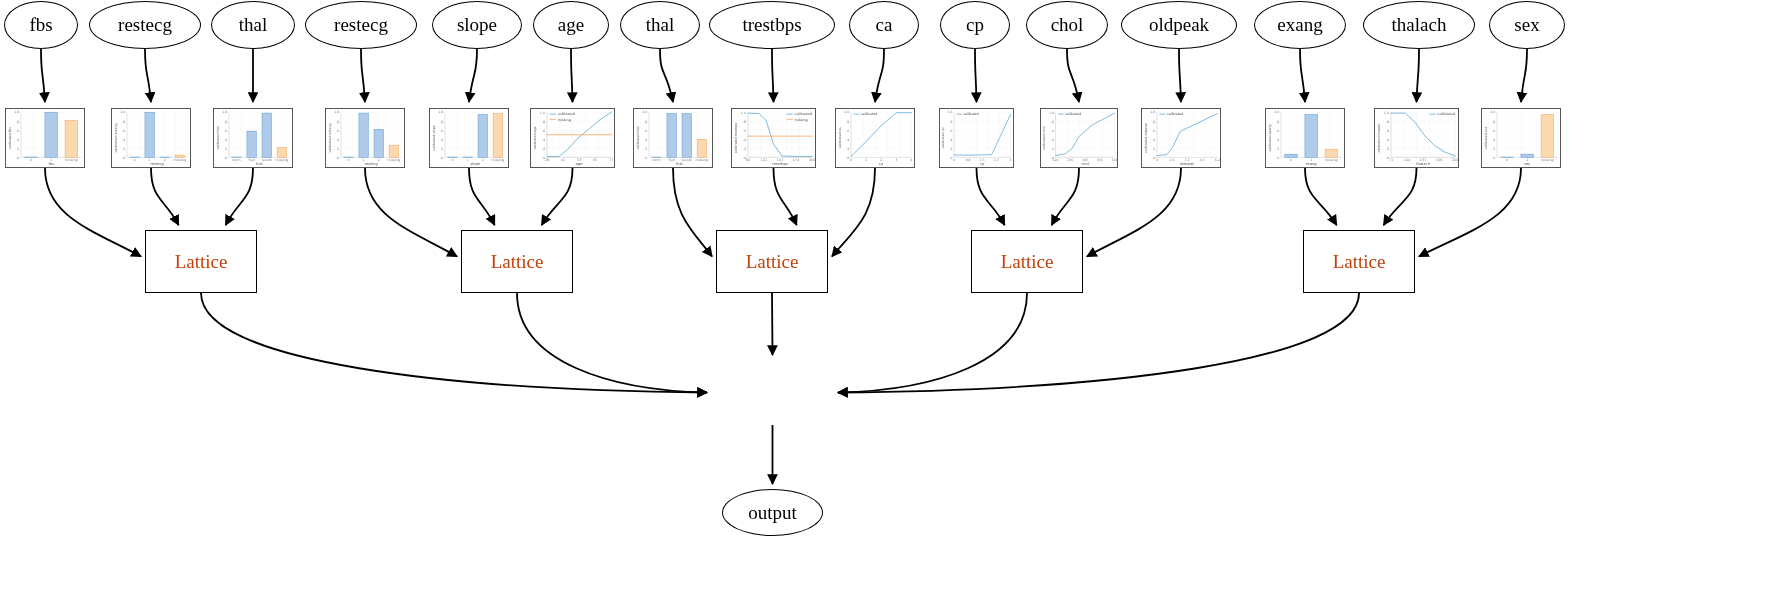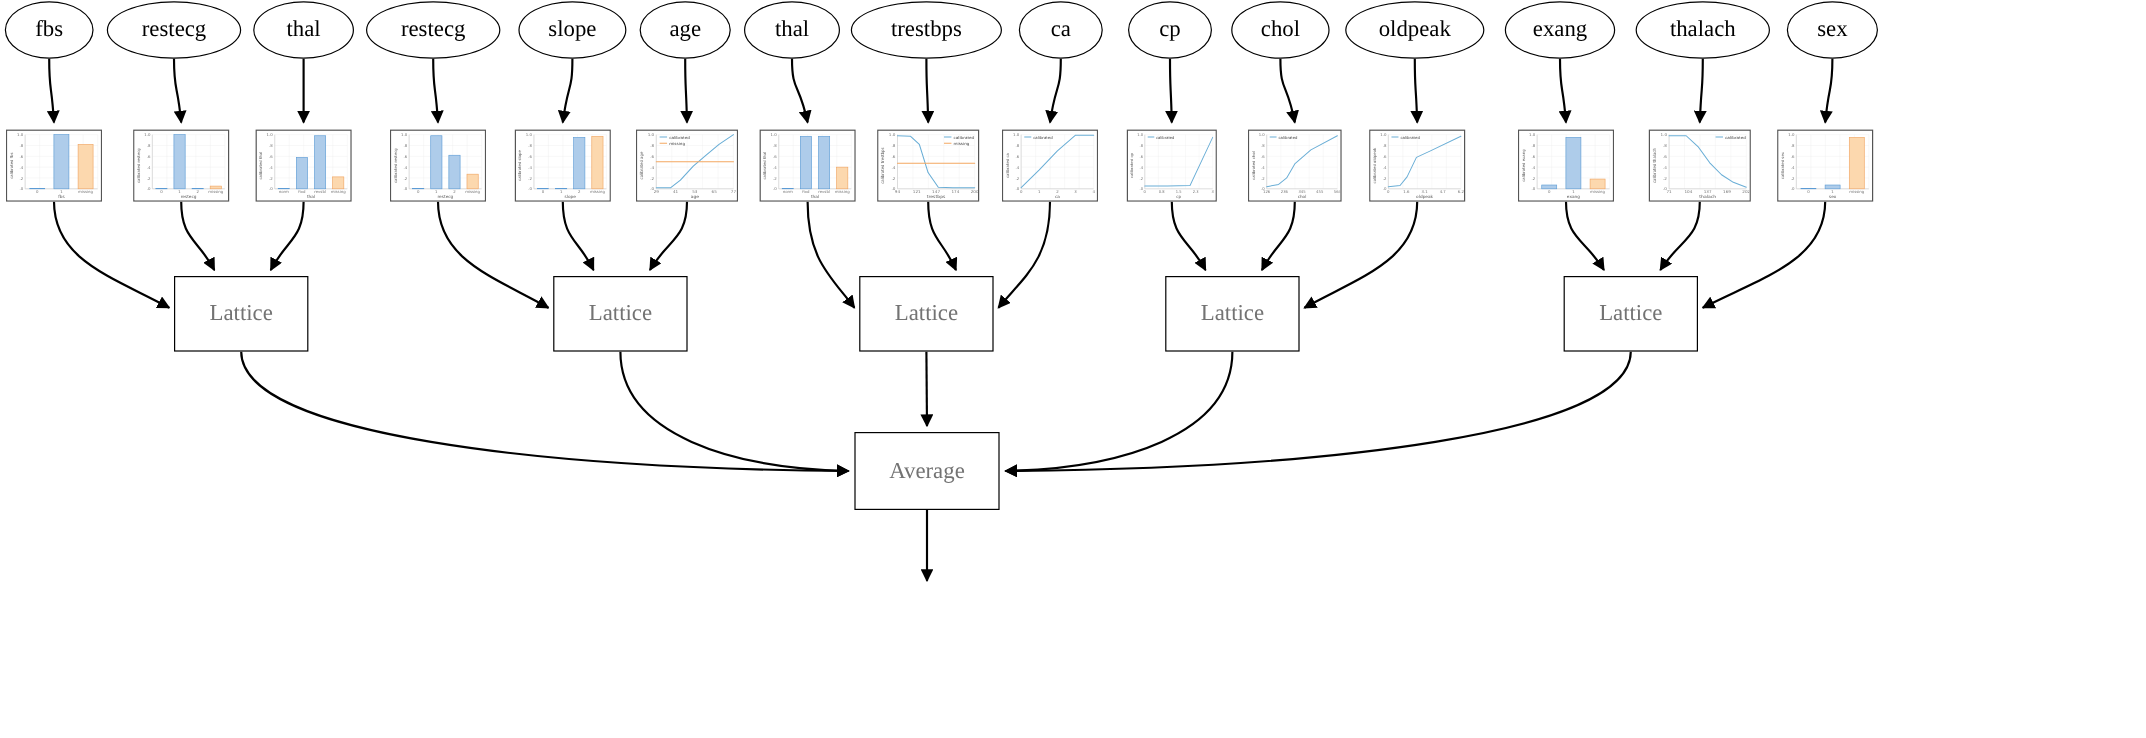--- a/index.html
+++ b/index.html
@@ -36,21 +36,21 @@
     box-sizing: border-box;
     white-space: nowrap;
   }
   .node-box {
     position: absolute;
     display: flex;
     align-items: center;
     justify-content: center;
     border: 1.4px solid #000;
     background: #fff;
-    color: #737373;
+    color: #c2410c;
     font-size: 19px;
     font-family: "Liberation Serif", serif;
     box-sizing: border-box;
     white-space: nowrap;
   }
   .plot-card {
     position: absolute;
     border: 1.5px solid #555;
     background: #ffffff;
     box-sizing: border-box;
@@ -726,18 +726,18 @@
         <span>Lattice</span>
       </div>
       <div class="node-box" style="left: 971px; top: 230px; width: 112px; height: 63px;">
         <span>Lattice</span>
       </div>
       <div class="node-box" style="left: 1303px; top: 230px; width: 112px; height: 63px;">
         <span>Lattice</span>
       </div>
     </div>
 
-  <div class="node-box" id="average-node" style="left:712px; top:360px; width:121px; height:65px;">
-    <span>Average</span>
+
+  <div class="node-ellipse" id="output-node" style="left:722px; top:489px; width:101px; height:47px;">
+    <span>output</span>
   </div>
 
-
 </div>
 
 </body></html>

